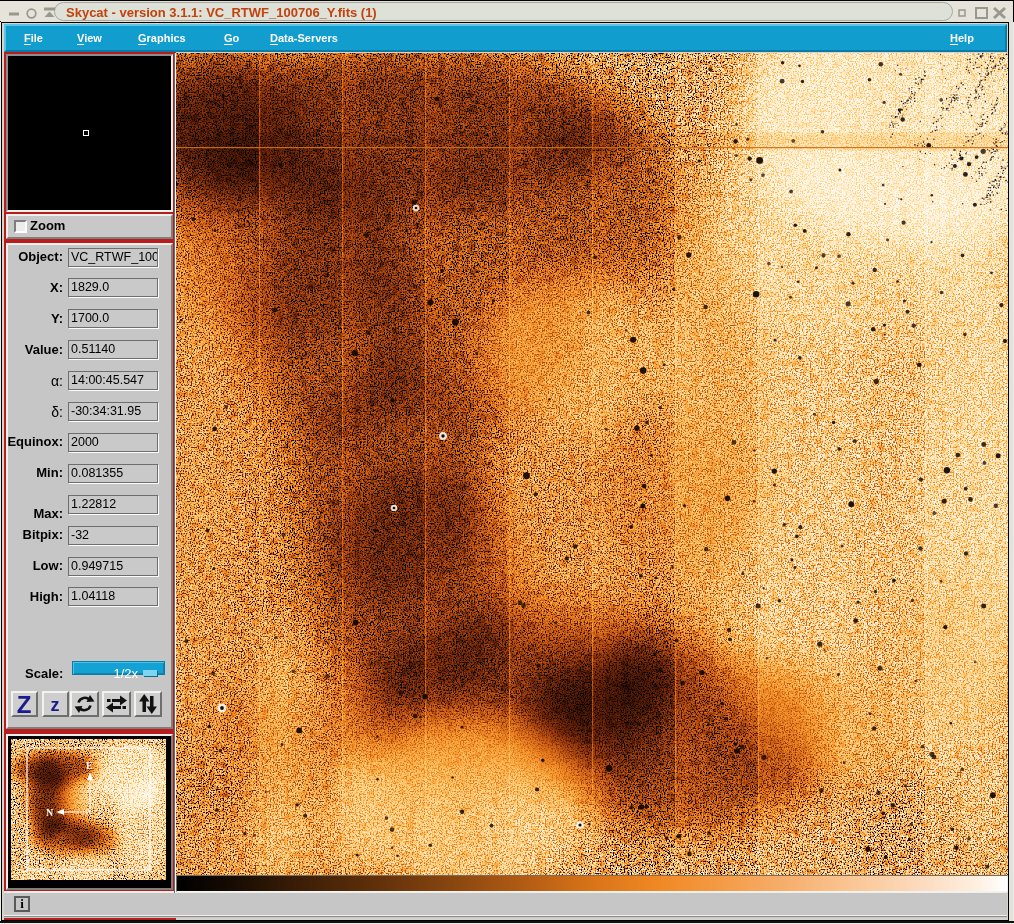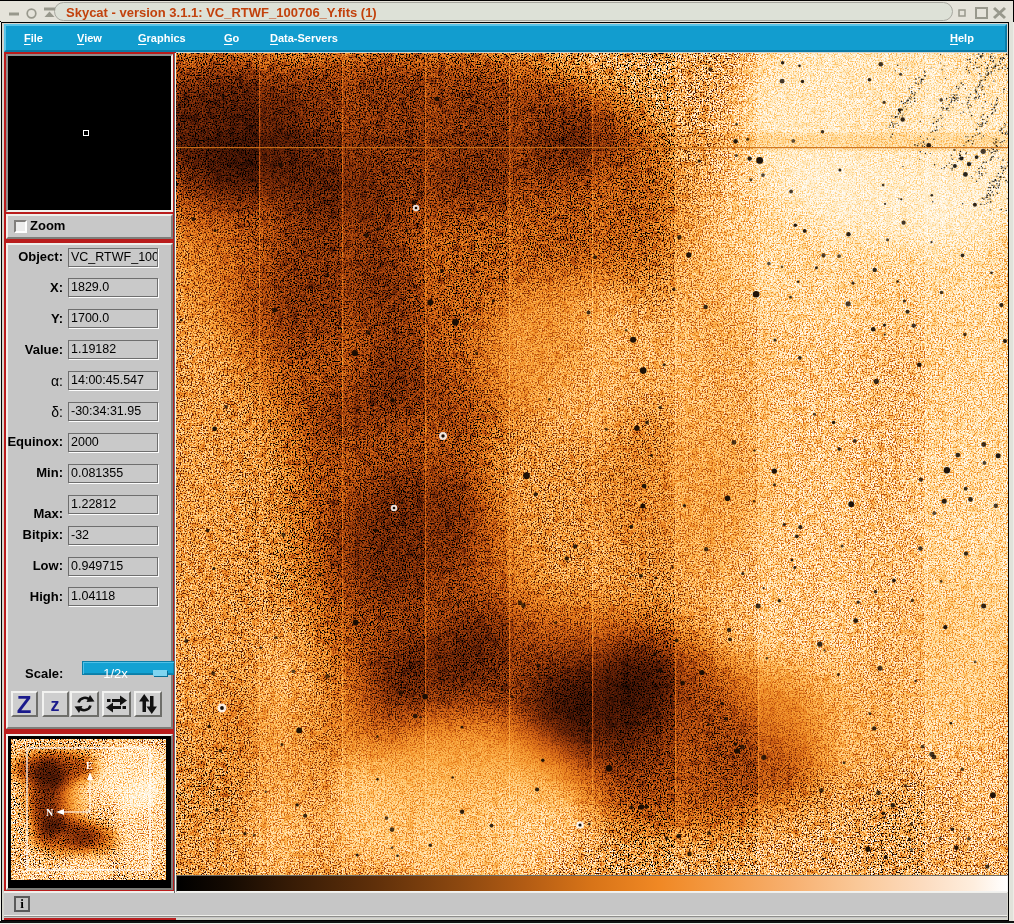--- a/index.html
+++ b/index.html
@@ -30,23 +30,23 @@
   #fieldfrm { position:absolute; left:2px; top:191px; width:167px; height:486px; background:#c6c6c6; border:2px solid; border-color:#efefeb #7e7e7a #7e7e7a #efefeb; }
   .flabel { position:absolute; right:113px; font-size:13px; font-weight:bold; color:#000; white-space:nowrap; }
   .fentry { position:absolute; left:64px; width:90px; height:19px; background:#c9c9c9;
      border:1px solid #6e6e6e; box-shadow:1px 1px 0 #fdfdfd; font-size:12.5px; color:#000;
      line-height:17px; padding-left:2px; white-space:nowrap; overflow:hidden; }
   
   #autobtn { position:absolute; left:8px; top:569px; width:150px; height:27px; background:#cbcbcb;
      border:2px solid; border-color:#f2f2f0 #6e6e6a #6e6e6a #f2f2f0; color:#20208c; font-weight:bold; font-size:13px; text-align:center; line-height:23px; }
   
   #scalelab { position:absolute; left:21px; top:614px; font-size:13px; font-weight:bold; }
-  #scalemenu { position:absolute; left:78px; top:609px; width:93px; height:14px; background:#13a2d3; padding-right:26px;
+  #scalemenu { position:absolute; left:68px; top:609px; width:93px; height:14px; background:#13a2d3; padding-right:26px;
      border:1px solid #0b7ea8; box-shadow:inset 1px 1px 0 #50c0e6, inset -1px -1px 0 #0c84ae;
-     color:#fff; font-size:13px; text-align:center; line-height:23px; }
+     color:#fff; font-size:13px; text-align:right; line-height:23px; }
   #scaleind { position:absolute; left:70px; top:8px; width:14px; height:6px; background:#7fd4ef; box-shadow:1px 1px 0 #0a6e94; }
   
   .ibtn { position:absolute; top:639px; width:27px; height:26px; background:#cecece;
      border:2px solid; border-color:#f2f2f0 #6e6e6a #6e6e6a #f2f2f0; text-align:center; }
   
   #thumbfrm { position:absolute; left:2px; top:682px; width:167px; height:156px; background:#000; border:2px solid; border-color:#efefeb #7e7e7a #7e7e7a #efefeb; }
   
   #bstrip { position:absolute; left:2px; top:868px; width:1003px; height:27px; background:#c6c6c6; border-top:2px solid; border-color:#efefeb; }
   #ibtn { position:absolute; left:10px; top:3px; width:16px; height:16px; border:2px solid #5a5a5a; background:#c6c6c6; text-align:center; font-family:"Liberation Serif",serif; font-size:13px; font-weight:bold; line-height:12px; }
   
@@ -99,21 +99,21 @@
     <div id="fieldfrm"></div>
 
     <div id="rows">
         <div class="flabel" style="top:197.0px;">Object:</div>
         <div class="fentry" style="top:195.5px">VC_RTWF_1007</div>
         <div class="flabel" style="top:227.9px;">X:</div>
         <div class="fentry" style="top:226.4px">1829.0</div>
         <div class="flabel" style="top:258.8px;">Y:</div>
         <div class="fentry" style="top:257.3px">1700.0</div>
         <div class="flabel" style="top:289.7px;">Value:</div>
-        <div class="fentry" style="top:288.2px">1.19182</div>
+        <div class="fentry" style="top:288.2px">0.51140</div>
         <div class="flabel" style="top:320.6px;font-weight:normal;font-size:14px;">α:</div>
         <div class="fentry" style="top:319.1px">14:00:45.547</div>
         <div class="flabel" style="top:351.5px;font-weight:normal;font-size:14px;">δ:</div>
         <div class="fentry" style="top:350.0px">-30:34:31.95</div>
         <div class="flabel" style="top:382.4px;">Equinox:</div>
         <div class="fentry" style="top:380.9px">2000</div>
         <div class="flabel" style="top:413.3px;">Min:</div>
         <div class="fentry" style="top:411.8px">0.081355</div>
         <div class="flabel" style="top:454px;">Max:</div>
         <div class="fentry" style="top:442.7px">1.22812</div>

